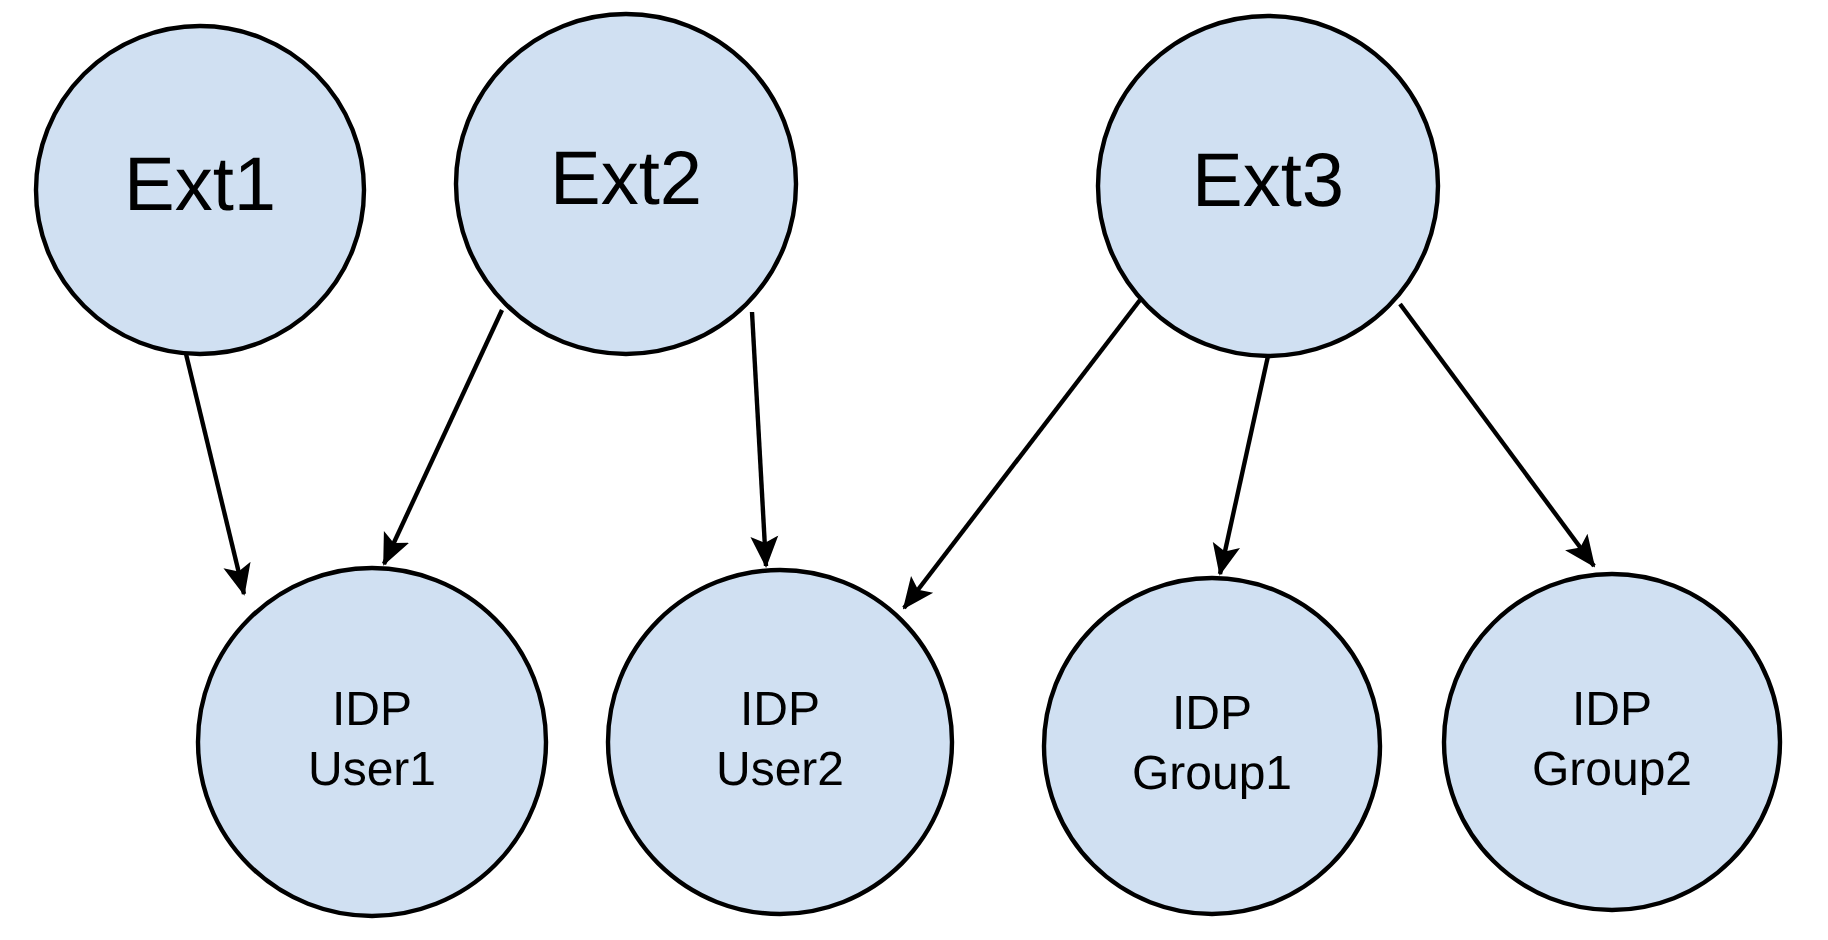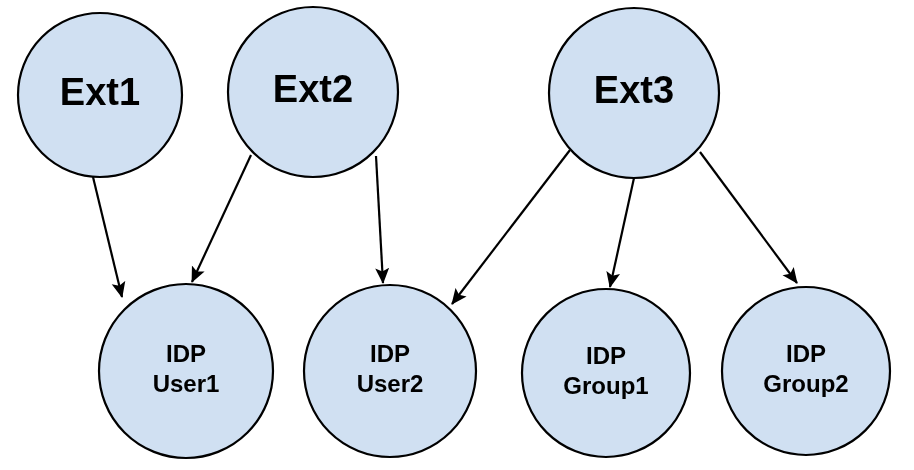--- a/index.html
+++ b/index.html
@@ -11,21 +11,20 @@
     width: 914px;
     height: 470px;
     overflow: hidden;
     font-family: "Liberation Sans", sans-serif;
   }
   #diagram-canvas {
     position: relative;
     width: 726px;
     height: 470px;
     background: #ffffff;
-    font-weight: bold;
   }
   #graph-svg {
     display: block;
     width: 914px;
     height: 470px;
   }
   .node-circle {
     fill: #d0e0f2;
     stroke: #000000;
     stroke-width: 2.2;

